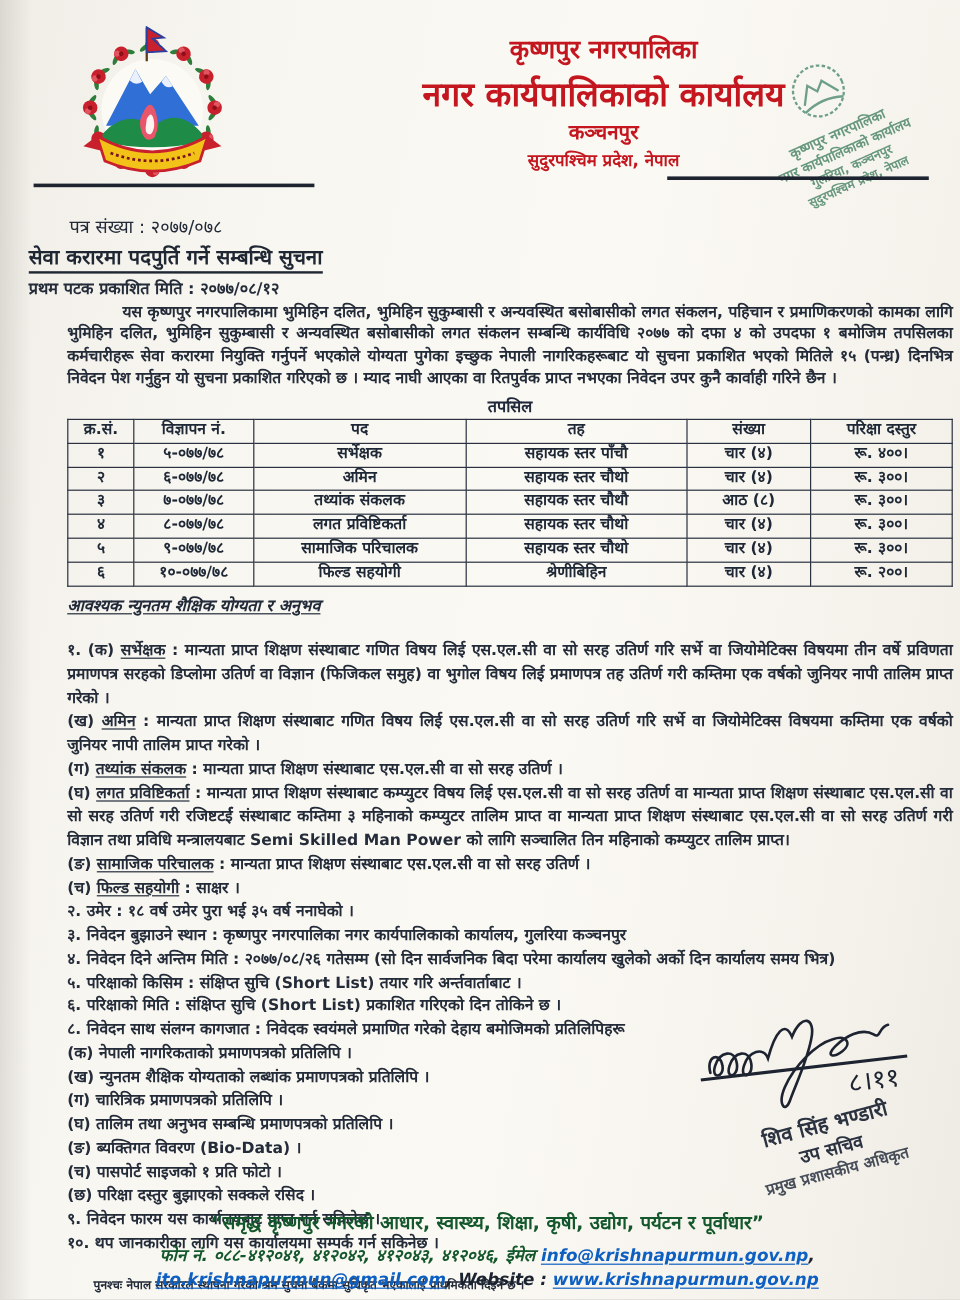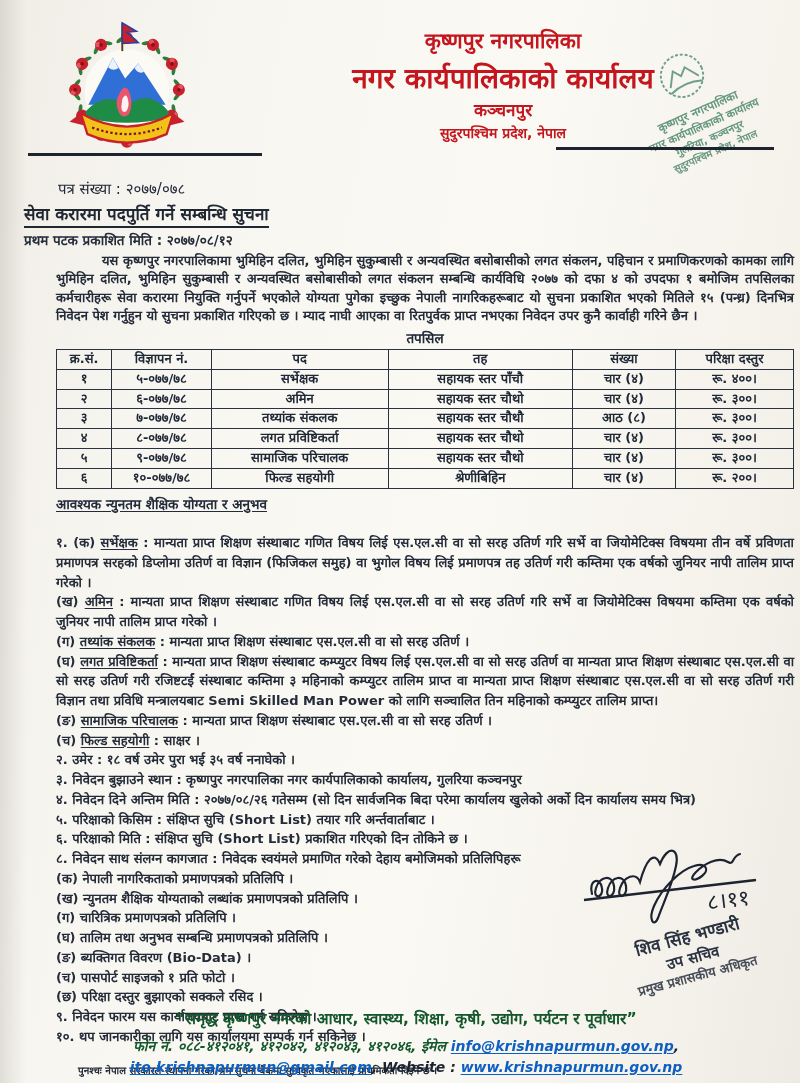--- a/index.html
+++ b/index.html
@@ -54,21 +54,21 @@
   .tapasil{color:#20293a}
   
   table.rec{width:100%;border-collapse:collapse;font-size:13px;color:#1f2836}
   table.rec th,table.rec td{
     border:1.7px solid #2a3140;text-align:center;padding:1px 3px;
     font-weight:700;line-height:1.3;
   }
   
   .section-head{
     display:inline-block;font-size:13.5px;font-weight:700;margin-top:6px;
-    text-decoration:underline;text-underline-offset:2px;color:#232b3a;
+    text-decoration:underline;text-underline-offset:2px;color:#232b3a;font-style:italic;
   }
   .req-list{margin-top:20px;font-size:13px;color:#242c3a}
   .item{font-weight:600;line-height:1.52;text-align:justify}
   .item .pre{font-weight:700}
   .item .lead{font-weight:700;text-decoration:underline;text-underline-offset:2px}
   .postscript{margin-top:16px;padding-left:22px;font-size:10px;font-weight:700;color:#242c3a}
   
   .sig-block{position:absolute;right:12px;top:842px;width:240px;text-align:center;pointer-events:none}
   .sig-stamp{margin-top:-8px;transform:rotate(-15deg);color:#2b3240}
   .sig-name{font-size:17px;font-weight:700}

